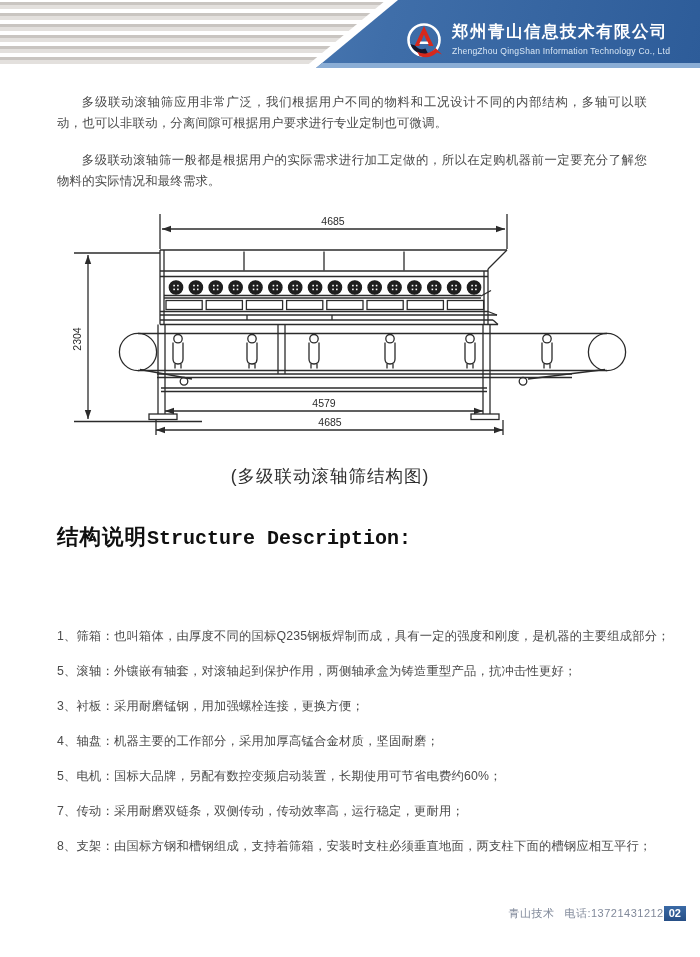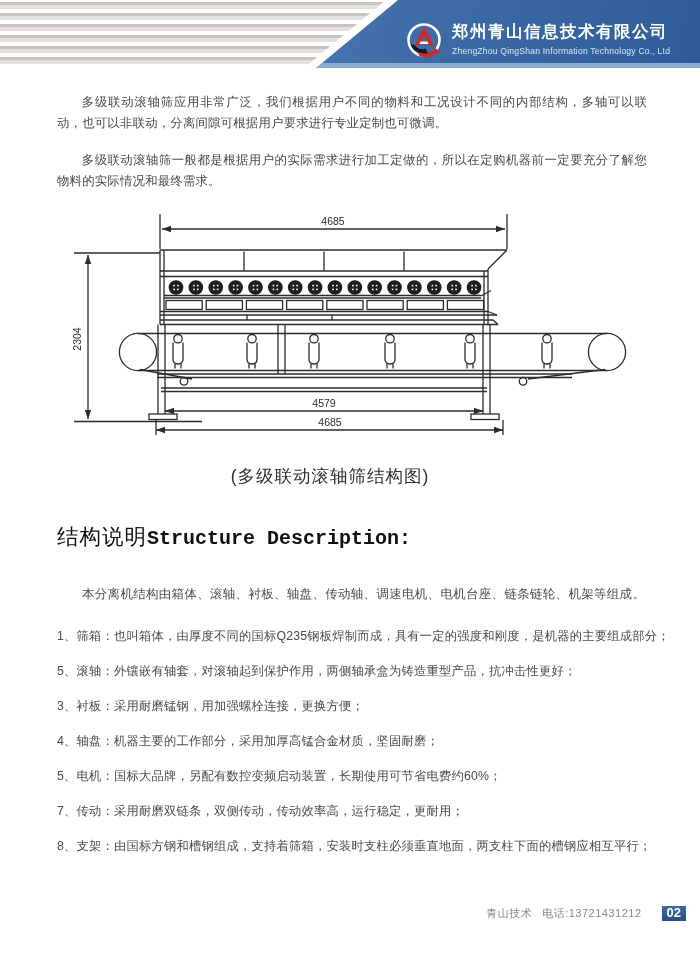--- a/index.html
+++ b/index.html
@@ -34,35 +34,35 @@
   .p1 { top:92px; }
   .p2 { top:150px; }
   
   .diagram-wrap { position:absolute; left:60px; top:208px; width:580px; height:245px; }
   .caption {
     position:absolute; top:464px; left:0; width:660px; text-align:center;
     font-size:17.5px; color:#2f2f2f; letter-spacing:1px;
   }
   
   .sec-head { position:absolute; top:522px; left:57px; white-space:nowrap; }
-  .sec-head .cn { font-size:21.5px; font-weight:normal; color:#101010; letter-spacing:1px; }
+  .sec-head .cn { font-size:21.5px; font-weight:bold; color:#101010; letter-spacing:1px; }
   .sec-head .en { font-size:20px; font-weight:bold; color:#101010; font-family:"Liberation Mono","DejaVu Sans Mono",monospace; margin-left:0; }
   .sec-intro {
     position:absolute; top:586px; left:57px; width:596px; font-size:12.5px;
     color:#4b4b4b; text-indent:2em; letter-spacing:0.3px;
   }
   .items { position:absolute; top:630px; left:57px; width:600px; list-style:none; }
   .items li { font-size:12.3px; color:#4b4b4b; line-height:13px; margin-bottom:22px; white-space:nowrap; letter-spacing:0.2px; }
   
   .footer { position:absolute; top:906px; right:14px; display:flex; align-items:center; }
   .footer .ft-text { font-size:11px; color:#80899a; letter-spacing:0.5px; }
   .footer .ft-phone { margin-left:10px; }
   .badge {
-    margin-left:20px; background:linear-gradient(180deg,#3a6aa6,#274f86); color:#ffffff;
-    font-size:13px; font-weight:bold; padding:1px 5px 2px 5px; line-height:12px;
+    margin-left:0; background:linear-gradient(180deg,#3a6aa6,#274f86); color:#ffffff;
+    font-size:11px; font-weight:bold; padding:1px 5px 2px 5px; line-height:12px;
   }
   
   .dwg line, .dwg path, .dwg rect, .dwg circle, .dwg polyline { stroke:#2b2b2b; stroke-width:1.3; fill:none; }
   .dwg .arr { fill:#2b2b2b; stroke:none; }
   .dwg text { fill:#2b2b2b; font-size:10.5px; font-family:"Liberation Sans",sans-serif; stroke:none; }
   .dwg .roller { fill:#1f1f1f; stroke:#1f1f1f; }
   .dwg .dot { fill:#ffffff; stroke:none; }
 </style>
 </head>
 <body>
@@ -289,21 +289,20 @@
       <text x="270" y="217.5" text-anchor="middle">4685</text>
     </svg>
   </div>
 
   <div class="caption">(多级联动滚轴筛结构图)</div>
 
   <div class="sec-head">
     <span class="cn">结构说明</span><span class="en">Structure Description:</span>
   </div>
 
-  <p class="sec-intro">本分离机结构由箱体、滚轴、衬板、轴盘、传动轴、调速电机、电机台座、链条链轮、机架等组成。</p>
 
   <ul class="items" id="items-list">
       <li>1、筛箱：也叫箱体，由厚度不同的国标Q235钢板焊制而成，具有一定的强度和刚度，是机器的主要组成部分；</li>
       <li>5、滚轴：外镶嵌有轴套，对滚轴起到保护作用，两侧轴承盒为铸造重型产品，抗冲击性更好；</li>
       <li>3、衬板：采用耐磨锰钢，用加强螺栓连接，更换方便；</li>
       <li>4、轴盘：机器主要的工作部分，采用加厚高锰合金材质，坚固耐磨；</li>
       <li>5、电机：国标大品牌，另配有数控变频启动装置，长期使用可节省电费约60%；</li>
       <li>7、传动：采用耐磨双链条，双侧传动，传动效率高，运行稳定，更耐用；</li>
       <li>8、支架：由国标方钢和槽钢组成，支持着筛箱，安装时支柱必须垂直地面，两支柱下面的槽钢应相互平行；</li>
     </ul>

